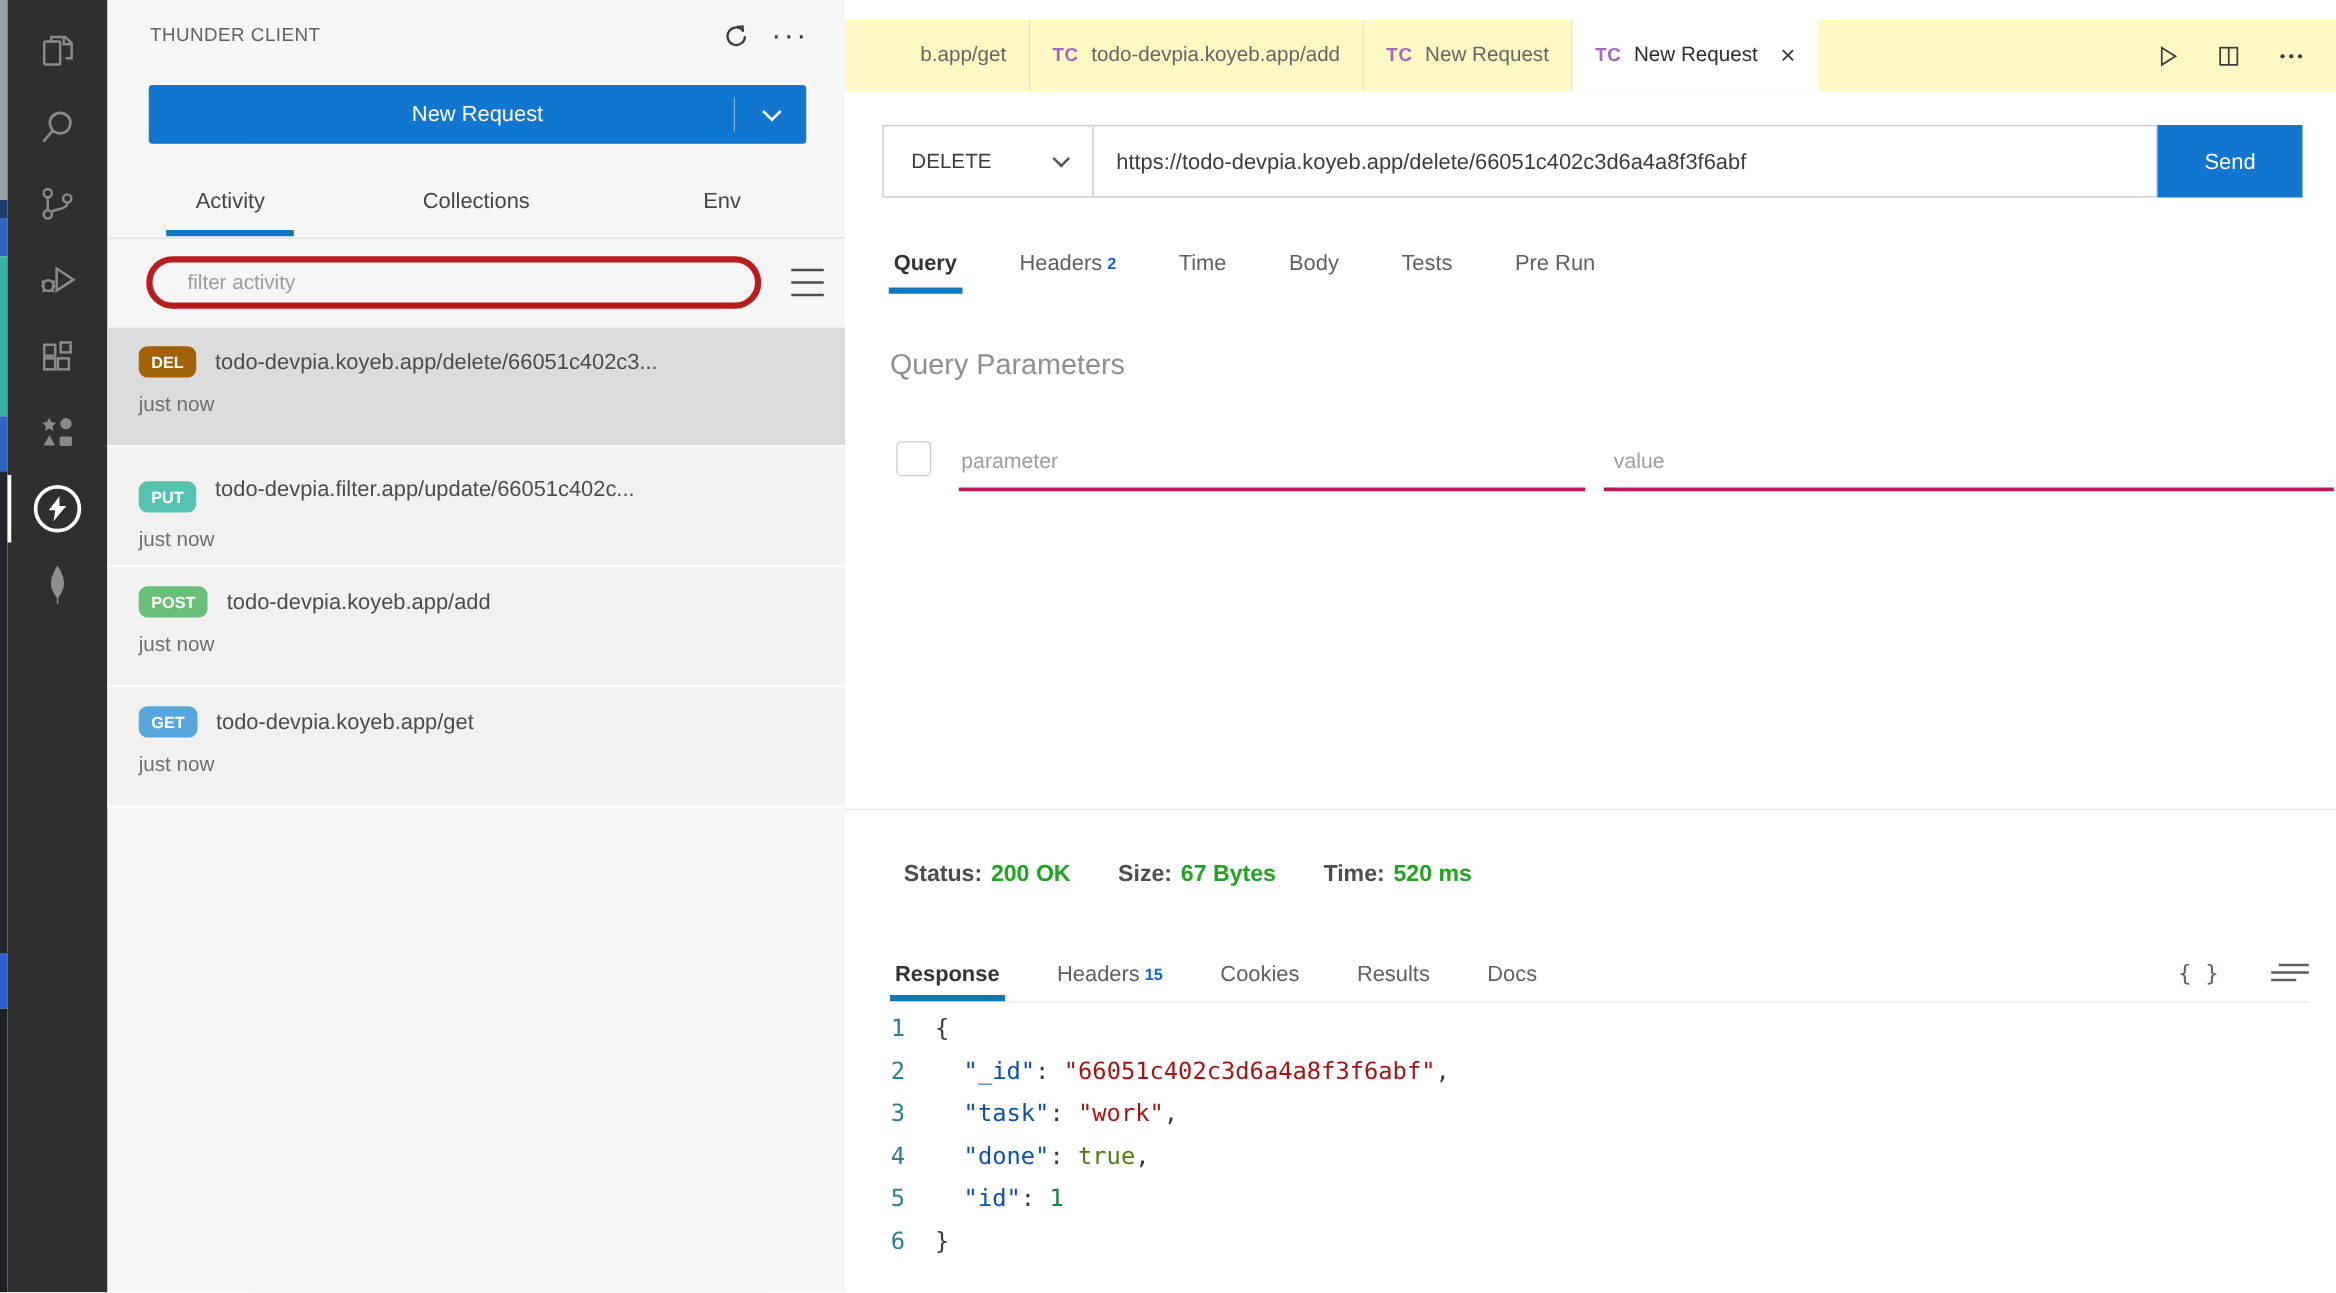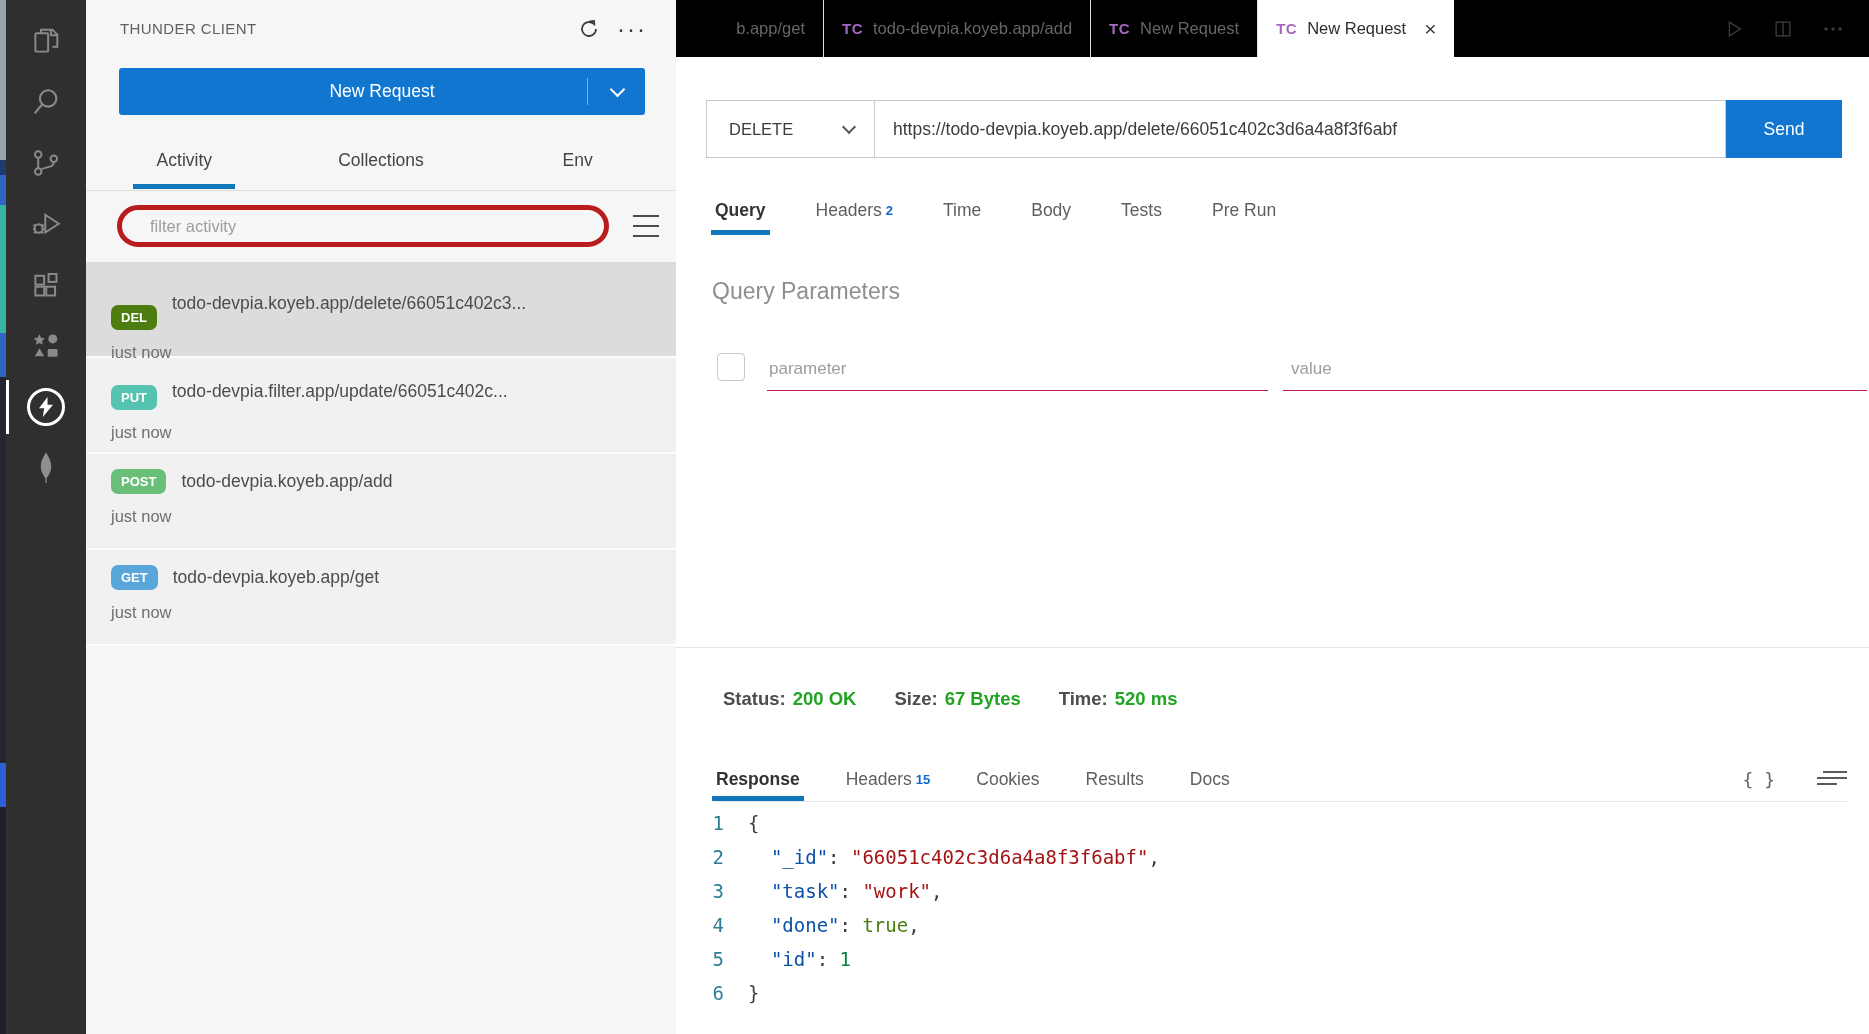--- a/index.html
+++ b/index.html
@@ -47,21 +47,21 @@
   .aitem{position:relative;height:96px;background:#f1f1f1;border-bottom:2px solid #fcfcfc;
          padding:15px 10px 0 25px;box-sizing:border-box;cursor:pointer;}
   .aitem.selected{background:#dcdcdc;}
   .aitem .row1{display:flex;align-items:center;gap:15px;}
   .badge{font-size:13px;font-weight:700;color:#fff;padding:6px 10px;border-radius:7px;line-height:1;flex-shrink:0;}
   .aitem .url{font-size:17.5px;color:#4c4c4c;white-space:nowrap;overflow:hidden;}
   .aitem .time{margin-top:13px;font-size:16.5px;color:#6f6f6f;}
 
   
   .editor{position:absolute;left:676px;top:0;width:1193px;height:1034px;background:#fff;}
-  .tabbar{position:absolute;left:0;top:0;width:1193px;height:57px;background:#000000;display:flex;}
+  .tabbar{position:absolute;left:0;top:16px;width:1193px;height:57px;background:#fef9c3;display:flex;}
   .etab{position:relative;height:57px;display:flex;align-items:center;gap:10px;padding:0 18px;
         font-size:16.5px;color:#666;border-right:1px solid #e0e0e0;box-sizing:border-box;white-space:nowrap;cursor:pointer;}
   .etab.partial{width:148px;overflow:hidden;justify-content:flex-end;padding-left:0;}
   .etab.partial .elabel{margin-left:-8px;}
   .etab.active{background:#fff;color:#2e2e2e;border-right:none;}
   .tc-ico{color:#a667c0;font-weight:700;font-size:15px;letter-spacing:.5px;}
   .etab .close-x{font-size:21px;color:#3c3c3c;margin-left:8px;line-height:1;cursor:pointer;}
   .tab-actions{margin-left:auto;display:flex;align-items:center;gap:27px;padding-right:24px;}
   .tab-actions .act{cursor:pointer;display:flex;align-items:center;}
 
@@ -78,21 +78,21 @@
   .req-tabs{position:absolute;left:39px;top:185px;height:50px;display:flex;}
   .rtab{position:relative;display:flex;align-items:center;font-size:17.5px;color:#5f5f5f;margin-right:50px;cursor:pointer;}
   .rtab.active{color:#333;font-weight:600;}
   .rtab.active::after{content:"";position:absolute;left:-4px;right:-4px;bottom:0;height:5px;background:#1177bb;}
   .rtab sup{font-size:13px;color:#1068c9;margin-left:4px;font-weight:600;}
 
   .qp-title{position:absolute;left:36px;top:278px;font-size:23px;color:#8f8f8f;}
   .qp-row{position:absolute;left:41px;top:348px;width:1140px;height:44px;}
   .qp-check{position:absolute;left:0;top:5px;width:26px;height:26px;border:1px solid #c9c9c9;border-radius:4px;
             background:#fff;cursor:pointer;}
-  .qp-input{position:absolute;top:0;height:40px;border:none;border-bottom:1px solid #be185d;background:transparent;
+  .qp-input{position:absolute;top:0;height:40px;border:none;border-bottom:3px solid #be185d;background:transparent;
             outline:none;font-size:17px;color:#555;font-family:"Liberation Sans",sans-serif;}
   .qp-input::placeholder{color:#9d9d9d;}
   .qp-param{left:50px;width:497px;}
   .qp-value{left:566px;width:574px;padding-left:8px;}
 
   .divider{position:absolute;left:0;top:647px;width:1193px;height:1px;background:#e4e4e4;}
   .status-row{position:absolute;left:47px;top:688px;display:flex;gap:38px;font-size:18.5px;font-weight:600;color:#4d4d4d;}
   .status-row .grp span{margin-left:7px;}
   .green{color:#22a322;}
 
@@ -234,21 +234,21 @@
     <input class="filter" placeholder="filter activity" style="">
     <div class="filter-menu">
       <div></div>
         <div></div>
         <div></div>
     </div>
 
     <div class="alist" id="alist">
         <div class="aitem selected">
           <div class="row1">
-            <span class="badge" style="background: #4d7c0f; margin-top: 28px;">DEL</span>
+            <span class="badge" style="background: #a16207;">DEL</span>
             <span class="url">todo-devpia.koyeb.app/delete/66051c402c3...</span>
           </div>
           <div class="time">just now</div>
         </div>
         <div class="aitem">
           <div class="row1">
             <span class="badge" style="background: rgb(86, 195, 176); margin-top: 12px;">PUT</span>
             <span class="url">todo-devpia.filter.app/update/66051c402c...</span>
           </div>
           <div class="time">just now</div>

